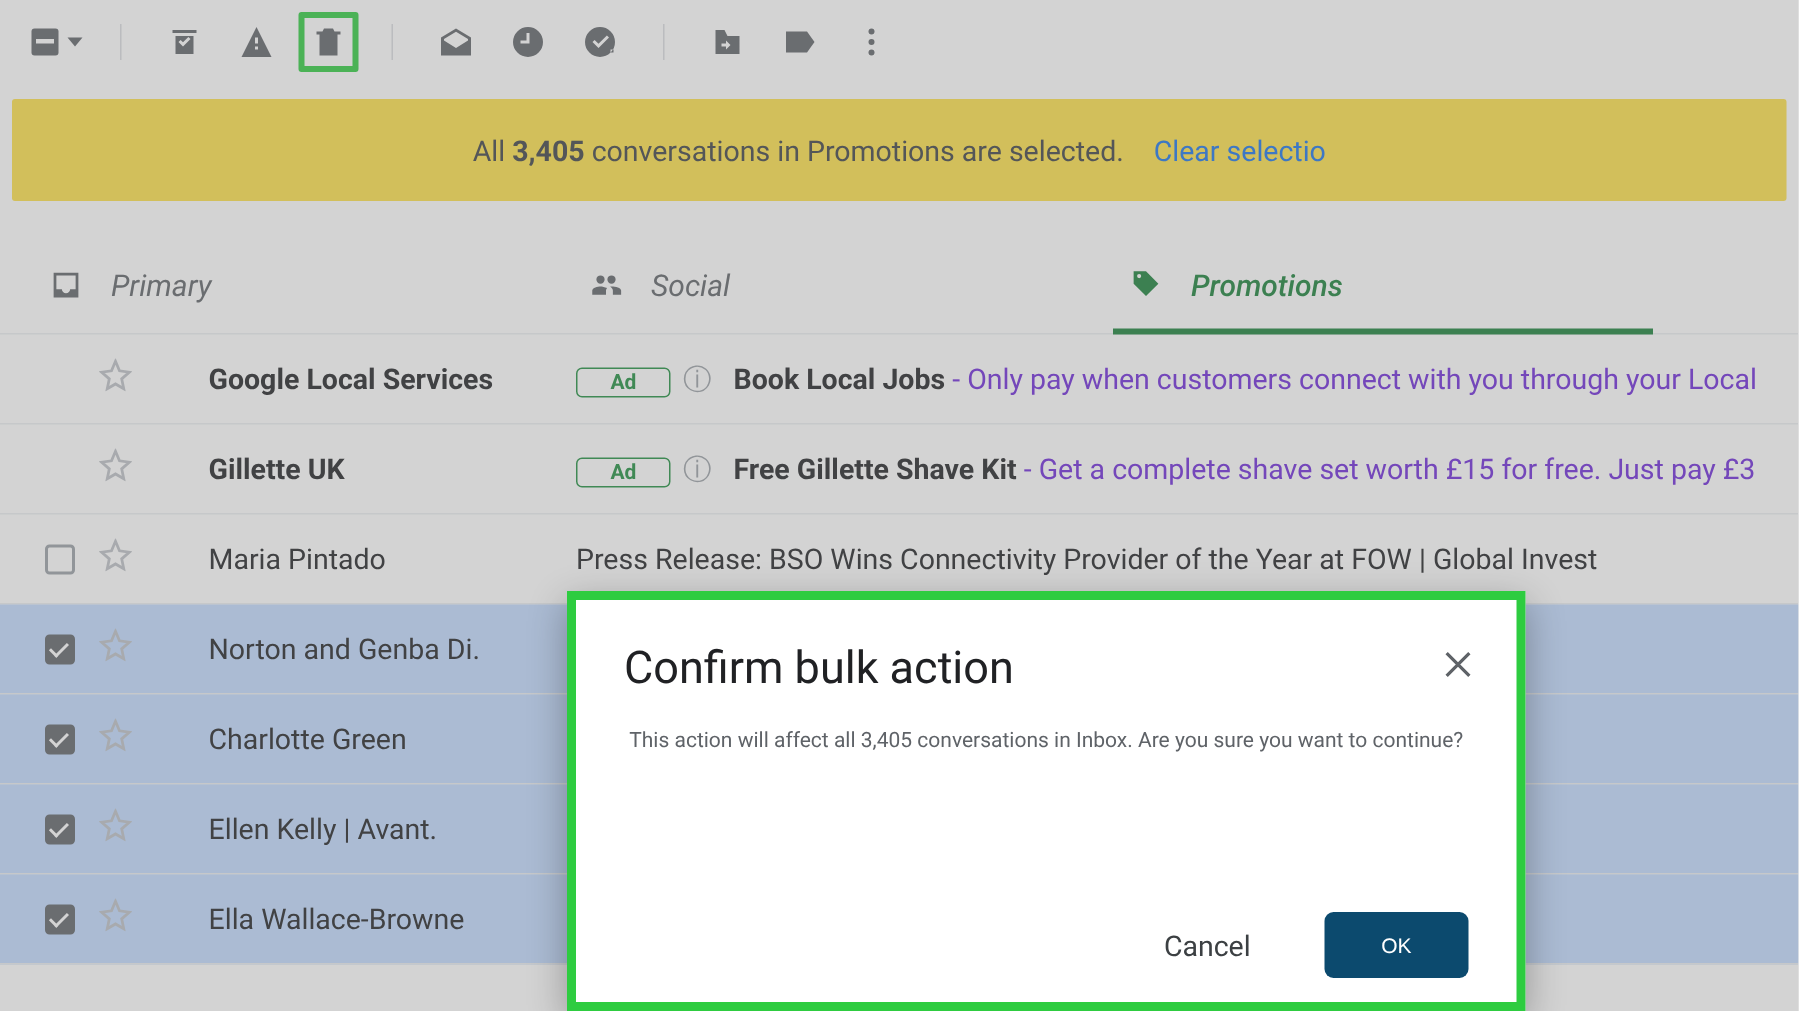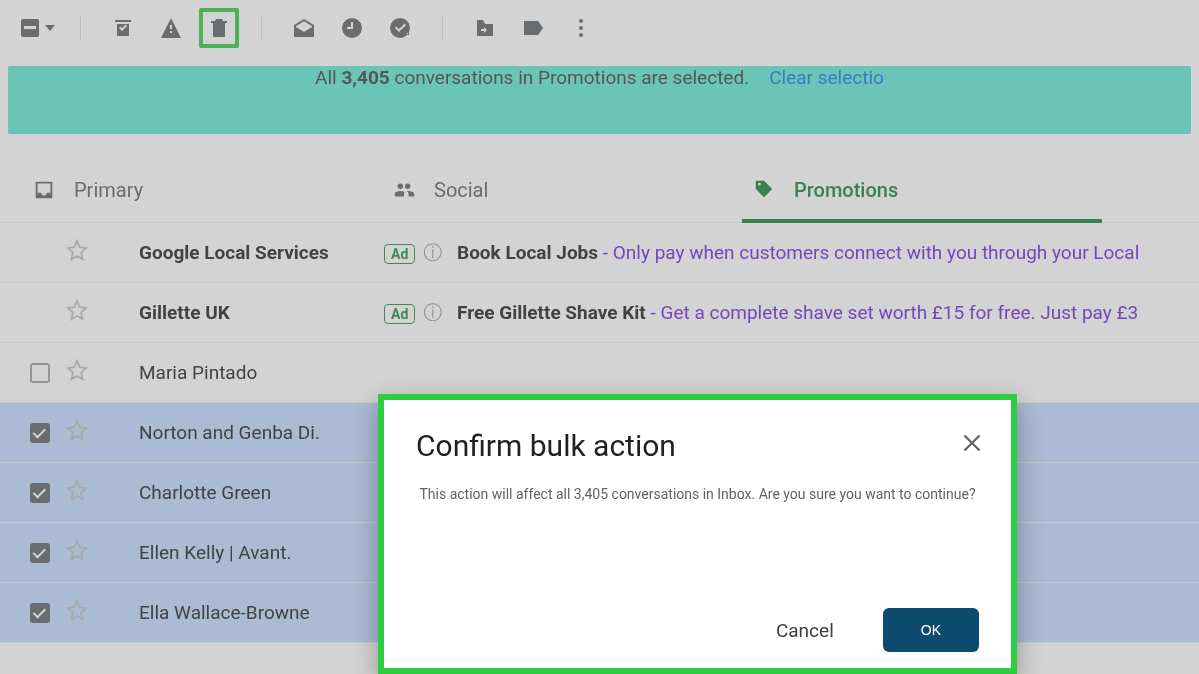--- a/index.html
+++ b/index.html
@@ -64,37 +64,39 @@
 }
 .caret-down {
   width:0; height:0; border-left:5px solid transparent; border-right:5px solid transparent; border-top:6px solid #5f6368; margin-left:4px;
 }
 .highlight-green {
   border: 4px solid #2ecc40;
   border-radius: 2px;
 }
 .selection-banner {
   margin: 10px 8px 0 8px;
-  background: #5eead4;
+  background: #fde047;
   height: 68px;
   display: flex;
+  align-items: center;
   justify-content: center;
   gap: 20px;
   font-size: 19px;
   color: #3c4043;
   border-radius: 2px;
 }
 .selection-banner b { font-weight: 700; }
 .clear-link { color: #1a73e8; cursor: pointer; font-size: 19px; }
 .tabs {
   display: flex;
   align-items: center;
   margin-top: 34px;
   padding: 0 22px;
   border-bottom: 1px solid #eceff1;
+  font-style: italic;
 }
 .tab {
   display: flex;
   align-items: center;
   gap: 18px;
   padding: 10px 10px 20px 10px;
   width: 360px;
   color: #5f6368;
   font-size: 20px;
   cursor: pointer;
@@ -125,21 +127,21 @@
   flex-shrink:0;
 }
 .row .cb.checked { background:#5f6368; border-color:#5f6368; }
 .row .cb.checked::after{ content:""; width:10px; height:5px; border-left:2px solid #fff; border-bottom:2px solid #fff; transform: rotate(-45deg) translateY(-1px); }
 .row .star { color:#bdc1c6; margin-right: 16px; flex-shrink:0; }
 .row .star svg{ width:22px; height:22px; fill:none; stroke:#bdc1c6; stroke-width:2;}
 .row .sender { width: 245px; flex-shrink:0; color:#202124; font-weight:400;margin-left:35px;}
 .row .sender.bold { font-weight:700;}
 .row .ad-badge {
   border:1.5px solid #1e8e3e; color:#1e8e3e; font-size:14px; font-weight:700;
-  padding:1px 6px; border-radius:4px; margin-right:8px;
+  padding:1px 22px; border-radius:4px; margin-right:8px;
 }
 .row .info-icn { color:#9aa0a6; margin-right:10px;}
 .row .subject { color:#202124; }
 .row .subject.bold { font-weight:700; }
 .row .snippet { color:#6d28d9; }
 .modal {
   position:absolute;
   left: 378px;
   top: 394px;
   width: 639px;
@@ -277,20 +279,21 @@
         </svg></span>
       <span class="sender bold">Gillette UK</span>
       <span style="overflow:hidden;text-overflow:clip;"><span class="ad-badge">Ad</span><span class="info-icn">ⓘ</span> <span class="subject bold">Free Gillette Shave Kit</span><span class="snippet"> - Get a complete shave set worth £15 for free. Just pay £3</span></span>
     </div>
     <div class="row">
       <div class="cb"></div>
       <span class="star"><svg viewBox="0 0 24 24">
           <path d="M12 2l2.9 6.9L22 10l-5.5 4.8L18 22l-6-3.5L6 22l1.5-7.2L2 10l7.1-1.1L12 2z"></path>
         </svg></span>
       <span class="sender">Maria Pintado</span>
+      <span style="overflow:hidden;text-overflow:clip;"><span class="subject">Press Release: BSO Wins Connectivity Provider of the Year  at FOW | Global Invest</span><span class="snippet"></span></span>
     </div>
     <div class="row selected">
       <div class="cb checked"></div>
       <span class="star"><svg viewBox="0 0 24 24">
           <path d="M12 2l2.9 6.9L22 10l-5.5 4.8L18 22l-6-3.5L6 22l1.5-7.2L2 10l7.1-1.1L12 2z"></path>
         </svg></span>
       <span class="sender">Norton and Genba Di.</span>
       <span style="overflow:hidden;text-overflow:clip;"><span class="snippet">DIGITAL</span></span>
     </div>
     <div class="row selected">

